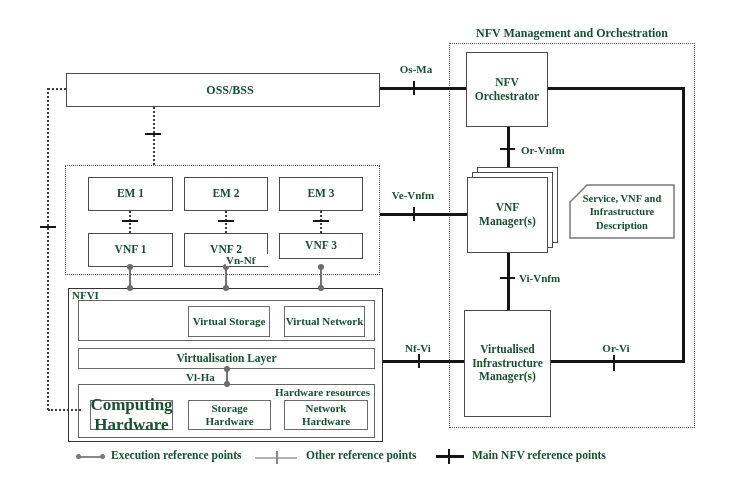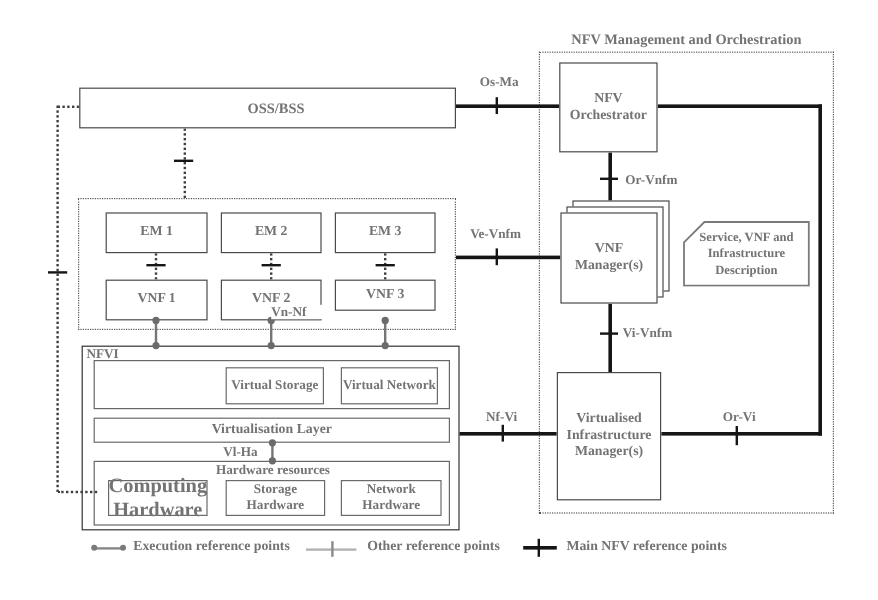--- a/index.html
+++ b/index.html
@@ -1,18 +1,18 @@
 <!DOCTYPE html>
 <html><head>
 <meta charset="utf-8">
 <style>
   html,body{margin:0;padding:0;background:#fff;}
   .canvas{
     position:relative;width:732px;height:500px;background:#fff;overflow:hidden;
-    font-family:"Liberation Serif","DejaVu Serif",serif;color:#737373;
+    font-family:"Liberation Serif","DejaVu Serif",serif;color:#14532d;
   }
   .abs{position:absolute;}
   .box{
     position:absolute;background:#fff;border:1.4px solid #4a4a4a;
     display:flex;align-items:center;justify-content:center;text-align:center;
     font-size:11.5px;font-weight:600;line-height:1.18;box-sizing:border-box;
   }
   .thinbox{border:1.3px solid #6a6a6a;}
   .dashed{position:absolute;border:1.3px dotted #555;box-sizing:border-box;background:transparent;}
   .solidline{position:absolute;background:#151515;}
@@ -44,21 +44,21 @@
   <div class="abs" style="left:68px;top:288px;width:315px;height:154px;background:#fff;border:1.5px solid #333;box-sizing:border-box;"></div>
   <div class="abs" style="left:72px;top:289px;font-size:11px;font-weight:600;">NFVI</div>
 
   <div class="abs" style="left:78px;top:300px;width:297px;height:41px;border:1.2px solid #666;box-sizing:border-box;"></div>
   <div class="box thinbox smalltext" style="left:188px;top:306px;width:82px;height:31px;font-size:11px;">Virtual Storage</div>
   <div class="box thinbox smalltext" style="left:284px;top:306px;width:81px;height:31px;font-size:11px;">Virtual Network</div>
 
   <div class="box thinbox" style="left:78px;top:348px;width:297px;height:21px;font-size:11.5px;">Virtualisation Layer</div>
 
   <div class="abs" style="left:78px;top:384px;width:297px;height:54px;border:1.2px solid #666;box-sizing:border-box;"></div>
-  <div class="abs" style="left:180px;top:386px;width:190px;text-align:left;font-size:11px;font-weight:600;">Hardware resources</div>
+  <div class="abs" style="left:180px;top:386px;width:190px;text-align:right;font-size:11px;font-weight:600;">Hardware resources</div>
   <div class="box thinbox" style="left:90px;top:400px;width:83px;height:30px;font-size:17px;">Computing Hardware</div>
   <div class="box thinbox" style="left:188px;top:400px;width:83px;height:30px;font-size:11px;">Storage Hardware</div>
   <div class="box thinbox" style="left:284px;top:400px;width:84px;height:30px;font-size:11px;">Network Hardware</div>
 
   <div class="solidline" style="left:380px;top:87px;width:86px;height:3px;"></div>
   <div class="solidline" style="left:548px;top:87px;width:137px;height:3px;"></div>
   <div class="solidline" style="left:682px;top:87px;width:3px;height:276px;"></div>
   <div class="solidline" style="left:551px;top:360px;width:134px;height:3px;"></div>
   <div class="solidline" style="left:507px;top:127px;width:3px;height:52px;"></div>
   <div class="solidline" style="left:380px;top:213px;width:87px;height:3px;"></div>

